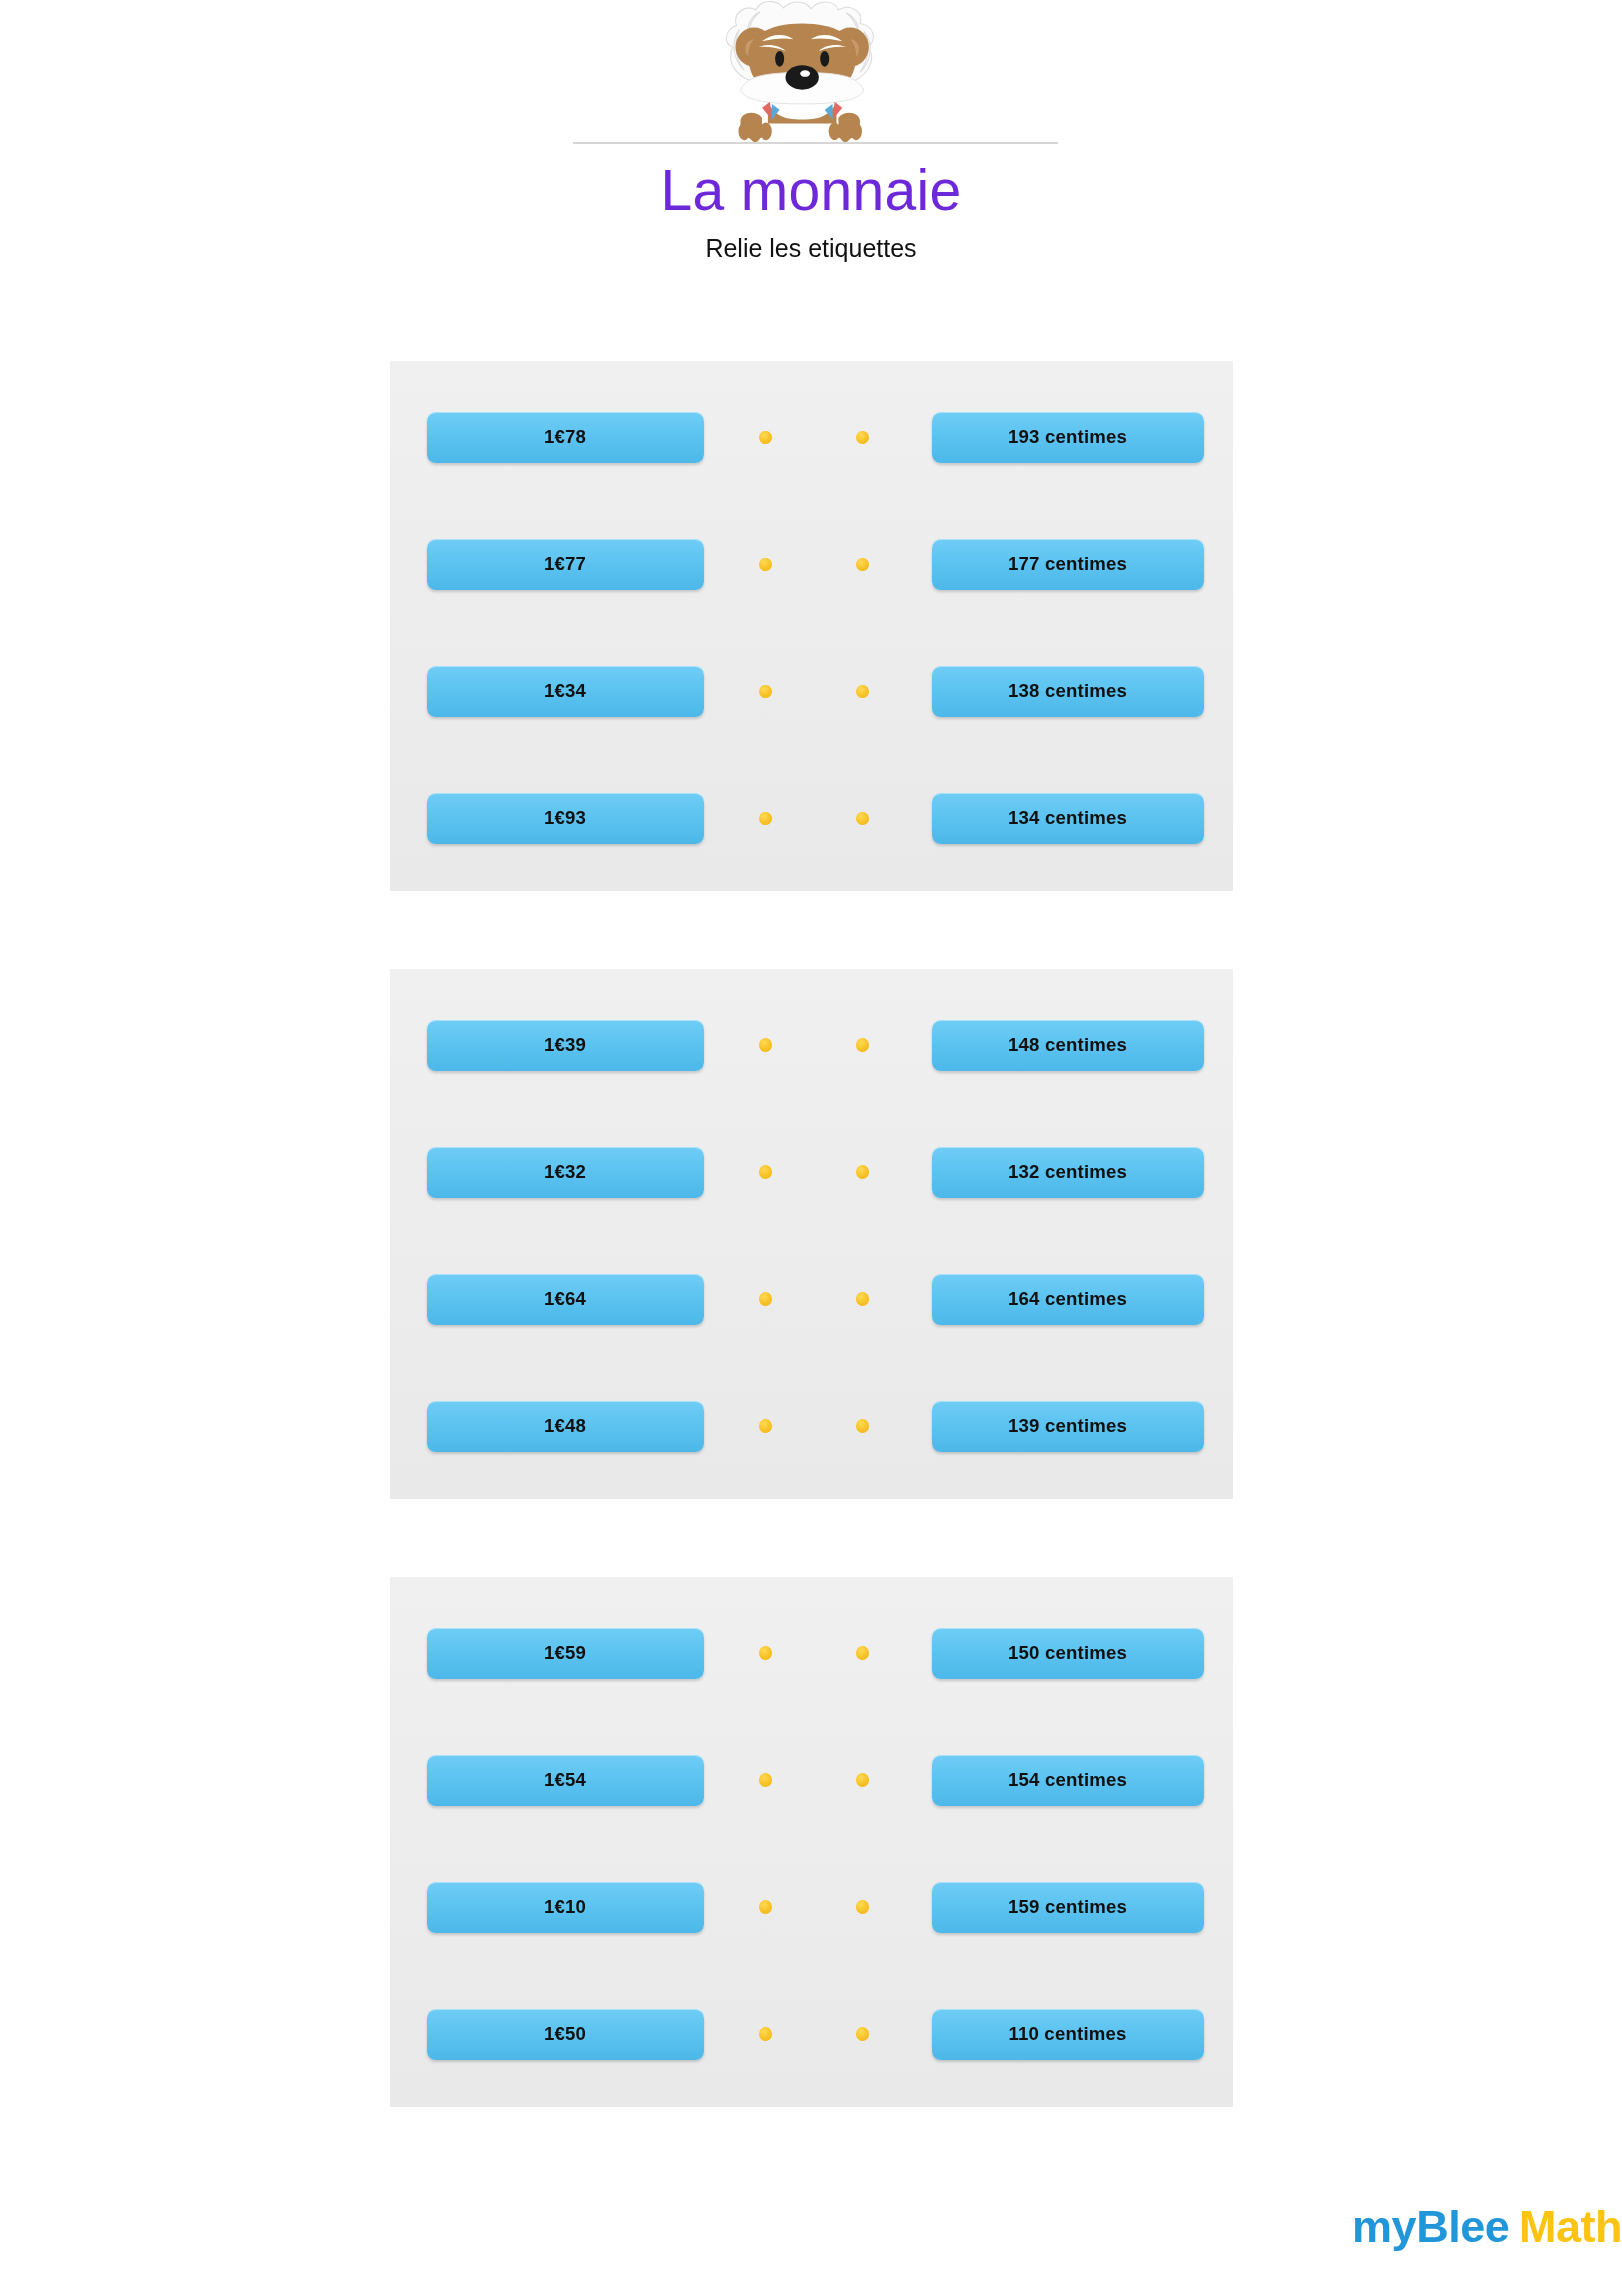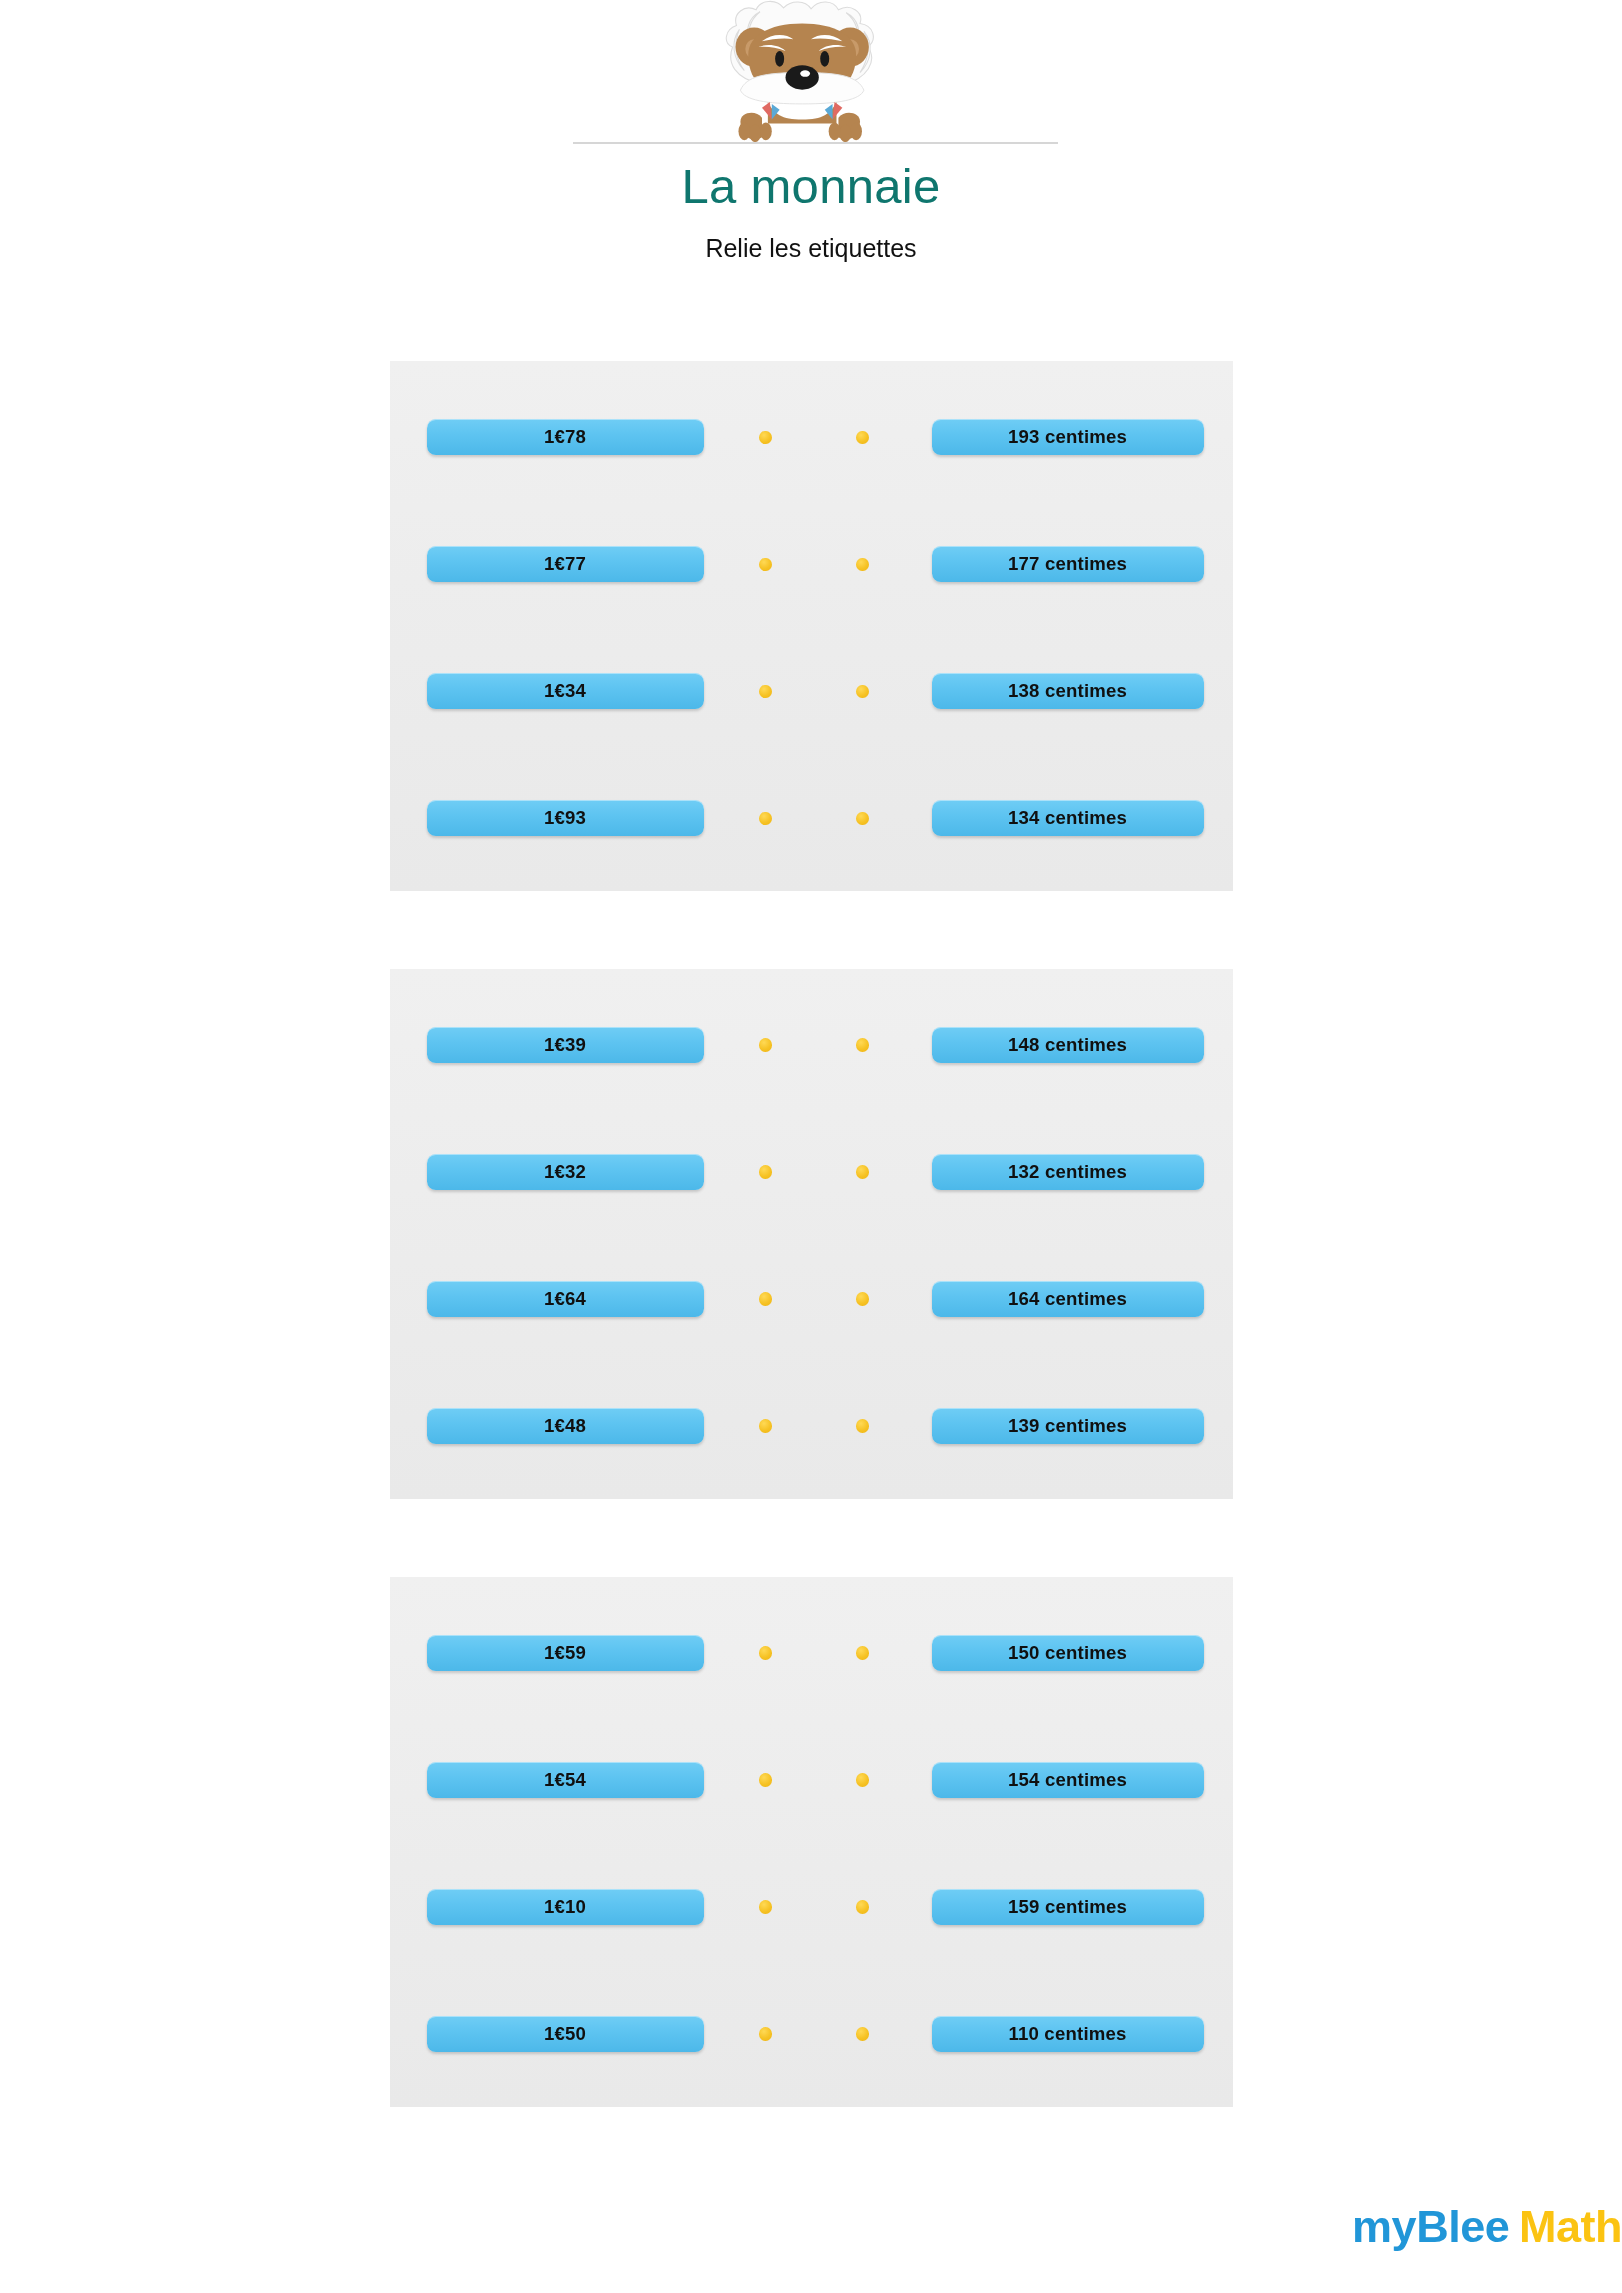--- a/index.html
+++ b/index.html
@@ -40,23 +40,23 @@
     height: 2px;
     background: #d6d6d6;
   }
 
   .page-title {
     position: absolute;
     top: 160px;
     left: 0;
     width: 100%;
     text-align: center;
-    font-size: 49px;
+    font-size: 57px;
     font-weight: 300;
-    color: #0f766e;
+    color: #6d28d9;
     letter-spacing: 0.3px;
     line-height: 1.08;
   }
   .page-subtitle {
     position: absolute;
     top: 235px;
     left: 0;
     width: 100%;
     text-align: center;
     font-size: 25px;
@@ -105,21 +105,21 @@
   .col-right {
     width: 323px;
     margin-right: 29px;
     display: flex;
     justify-content: flex-end;
   }
 
   .tag {
     position: relative;
     width: 277px;
-    height: 36px;
+    height: 51px;
     border-radius: 8.8px;
     background-image: linear-gradient(180deg, #6fcdf5 0%, #5ec4f1 42%, #4cb8e9 100%);
     box-shadow: 0 2px 2.9px rgba(0,0,0,0.17), inset 0 1px 0 rgba(255,255,255,0.42);
     display: flex;
     align-items: center;
     justify-content: center;
     color: #101010;
     font-size: 18.6px;
     font-weight: bold;
     letter-spacing: 0.2px;

